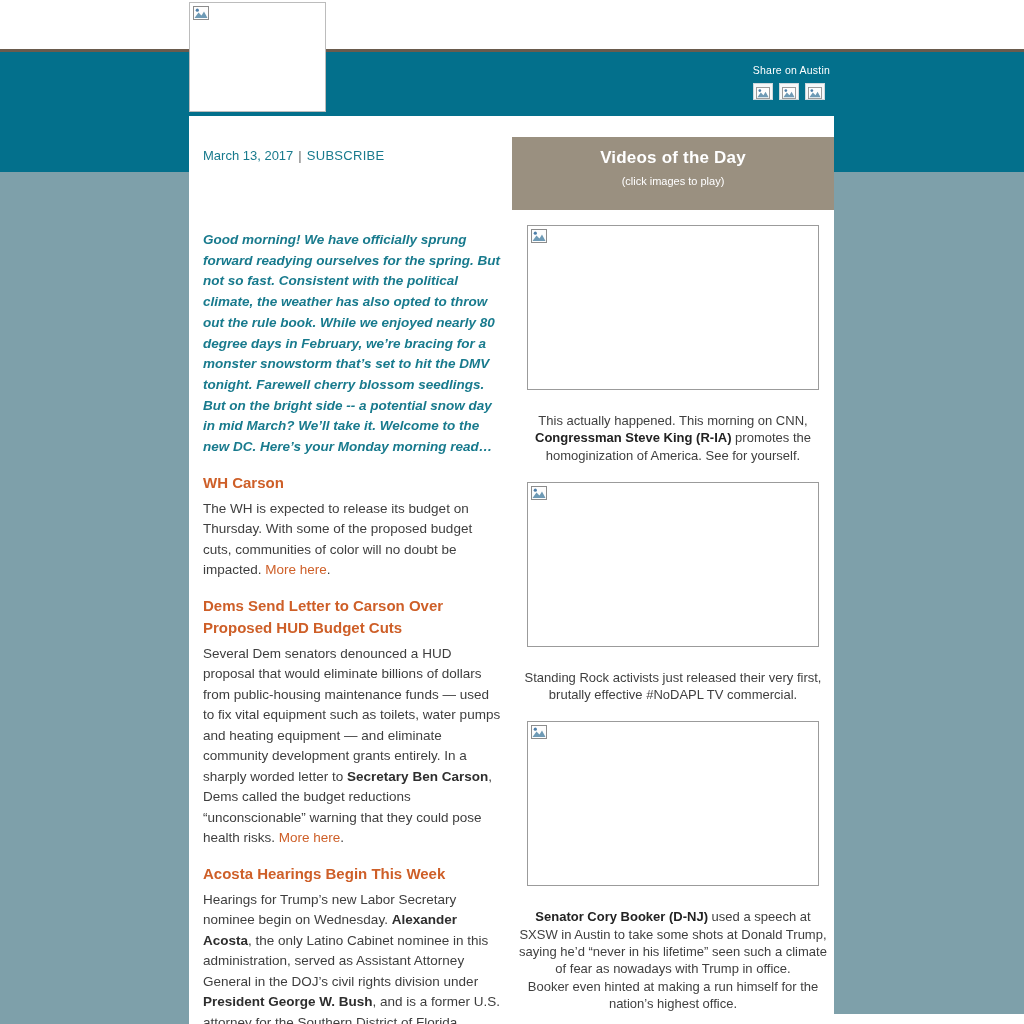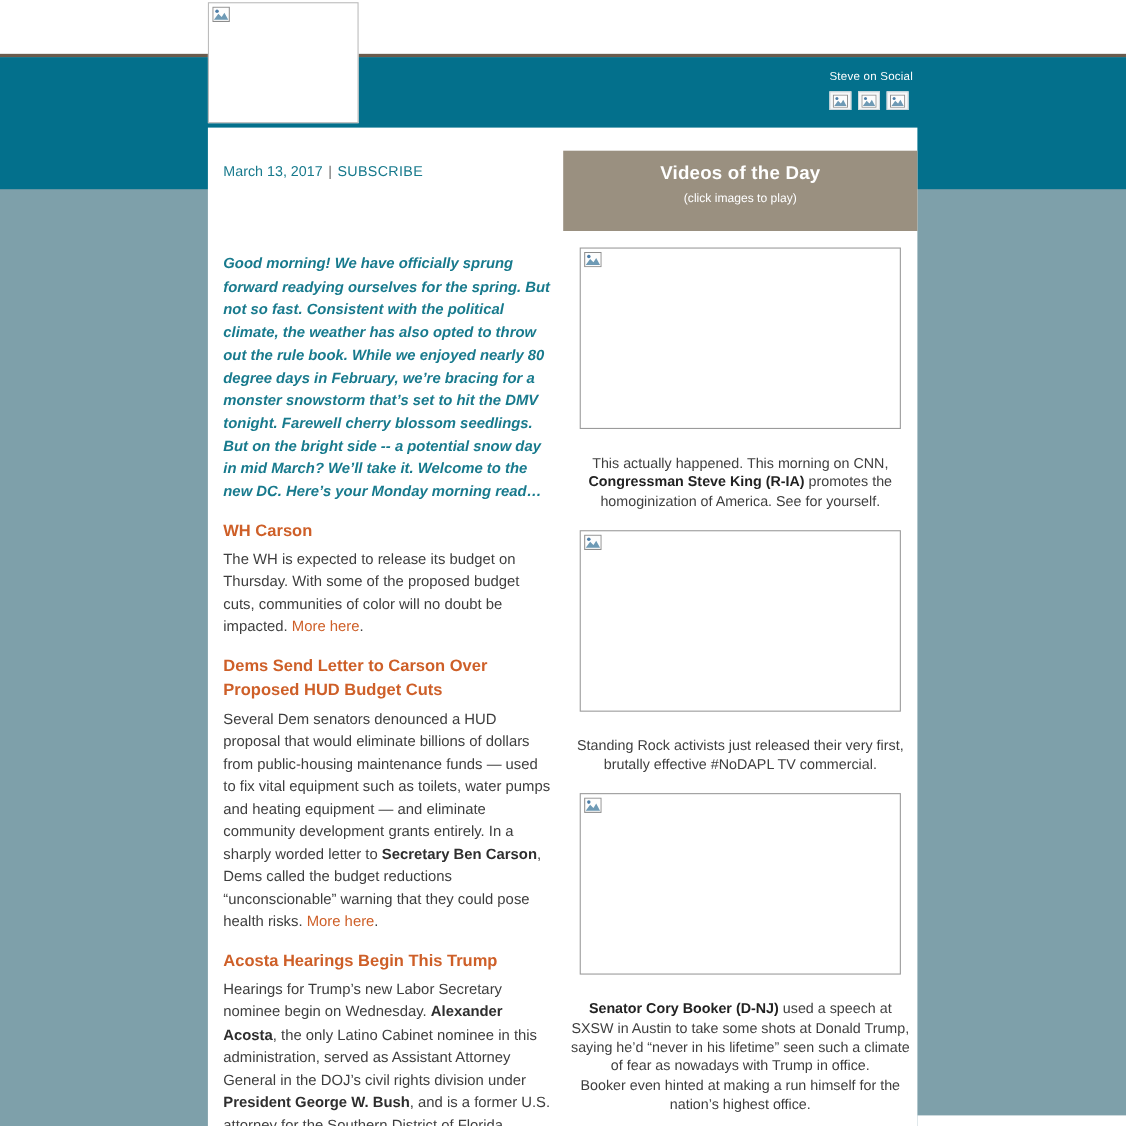--- a/index.html
+++ b/index.html
@@ -77,21 +77,21 @@
 </style>
 </head>
 <body>
 
 <div class="top-strip"></div>
 <div class="top-rule"></div>
 
 <div class="header-band">
 
   <div class="share">
-    <div class="share-label">Steve on Social</div>
+    <div class="share-label">Share on Austin</div>
     <div class="share-icons">
       <span class="mini-img">
         <svg width="14" height="12" viewBox="0 0 16 14">
             <rect x="0.5" y="0.5" width="15" height="13" fill="#fdfdfd" stroke="#8c8c8c"></rect>
             <circle cx="4.3" cy="4.2" r="1.6" fill="#4d7ea8"></circle>
             <path d="M1.5 12 L5.5 6.5 L8.5 9.5 L11 5.5 L14.5 12 Z" fill="#6e9ab5"></path>
           </svg>
       </span>
       <span class="mini-img">
         <svg width="14" height="12" viewBox="0 0 16 14">
@@ -129,21 +129,21 @@
 
   <div class="left-col">
     <p class="intro">Good morning! We have officially sprung forward readying ourselves for the spring. But not so fast. Consistent with the political climate, the weather has also opted to throw out the rule book. While we enjoyed nearly 80 degree days in February, we’re bracing for a monster snowstorm that’s set to hit the DMV tonight. Farewell cherry blossom seedlings. But on the bright side -- a potential snow day in mid March? We’ll take it. Welcome to the new DC. Here’s your Monday morning read…</p>
 
     <h2 class="section-h">WH Carson</h2>
     <p class="body-p"><span>The WH is expected to release its budget on Thursday. With some of the proposed budget cuts, communities of color will no doubt be impacted. </span><a class="more-link">More here</a><span>.</span></p>
 
     <h2 class="section-h">Dems Send Letter to Carson Over Proposed HUD Budget Cuts</h2>
     <p class="body-p"><span>Several Dem senators denounced a HUD proposal that would eliminate billions of dollars from public-housing maintenance funds — used to fix vital equipment such as toilets, water pumps and heating equipment — and eliminate community development grants entirely. In a sharply worded letter to </span><b>Secretary Ben Carson</b><span>, Dems called the budget reductions “unconscionable” warning that they could pose health risks. </span><a class="more-link">More here</a><span>.</span></p>
 
-    <h2 class="section-h">Acosta Hearings Begin This Trump</h2>
+    <h2 class="section-h">Acosta Hearings Begin This Week</h2>
     <p class="body-p"><span>Hearings for Trump’s new Labor Secretary nominee begin on Wednesday. </span><b>Alexander Acosta</b><span>, the only Latino Cabinet nominee in this administration, served as Assistant Attorney General in the DOJ’s civil rights division under </span><b>President George W. Bush</b><span>, and is a former U.S. attorney for the Southern District of Florida. Although some</span></p>
   </div>
 
   <div class="right-col">
     <div class="videos-header">
       <div class="videos-title">Videos of the Day</div>
       <div class="videos-subtitle">(click images to play)</div>
     </div>
 
     <div class="video-item">

